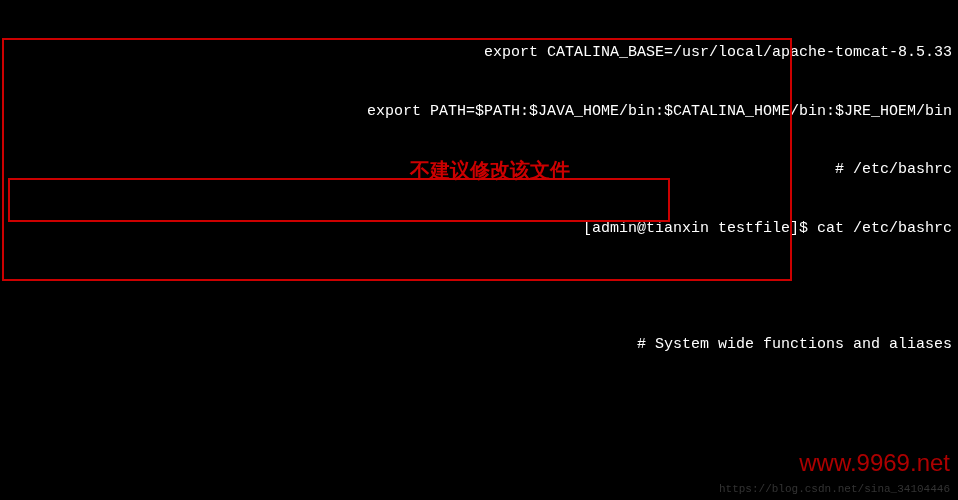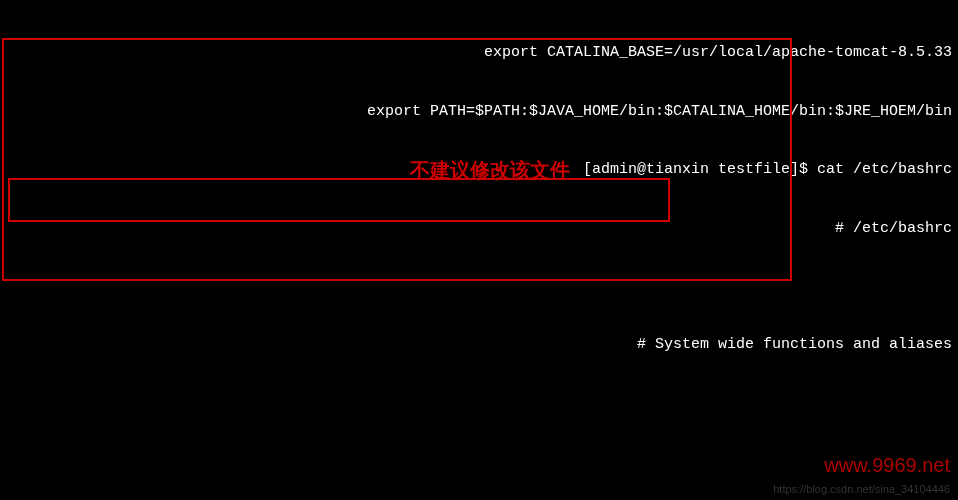--- a/index.html
+++ b/index.html
@@ -55,43 +55,43 @@
       left: 410px;
       top: 157px;
       pointer-events: none;
     }
     .watermark-url {
       position: absolute;
       right: 8px;
       bottom: 22px;
       color: #cc0000;
       font-family: Arial, sans-serif;
-      font-size: 20px;
+      font-size: 24px;
       opacity: 0.85;
       pointer-events: none;
     }
     .watermark-small {
       position: absolute;
       right: 8px;
       bottom: 4px;
       color: #555555;
       font-size: 11px;
-      font-family: Liberation Sans, sans-serif;
+      font-family: Liberation Mono, monospace;
       opacity: 0.6;
       pointer-events: none;
     }
   </style>
 </head>
 <body>
 
 <div class="terminal">
   <span class="line">export CATALINA_BASE=/usr/local/apache-tomcat-8.5.33</span>
   <span class="line">export PATH=$PATH:$JAVA_HOME/bin:$CATALINA_HOME/bin:$JRE_HOEM/bin</span>
+  <span class="line"># /etc/bashrc</span>
   <span class="line">[admin@tianxin testfile]$ cat /etc/bashrc</span>
-  <span class="line"># /etc/bashrc</span>
   <span class="line"></span>
   <span class="line"># System wide functions and aliases</span>
   <span class="line"></span>
   
   
   
   
   
   
   

